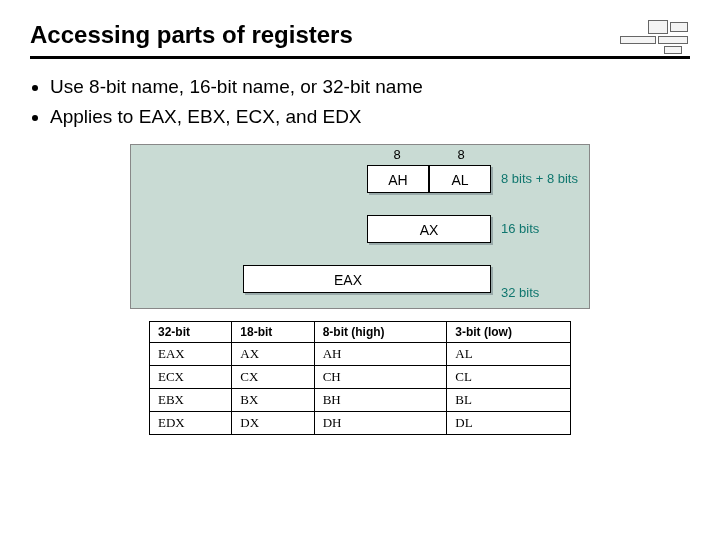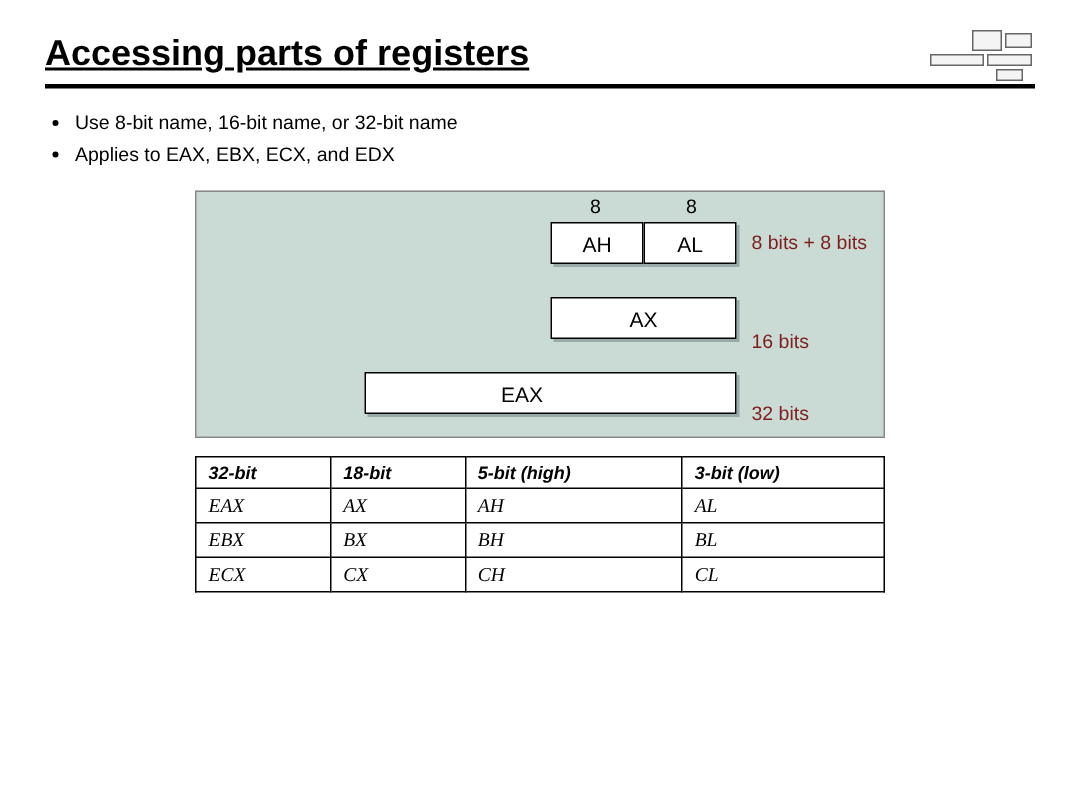--- a/index.html
+++ b/index.html
@@ -12,23 +12,22 @@
     background: #fff;
     color: #000;
   }
   .slide {
     padding: 20px 30px;
     position: relative;
     height: 100%;
   }
   .header-row {
     display: flex;
-    align-items: flex-end;
+    align-items: center;
     justify-content: space-between;
-    text-decoration: underline;
   }
   .title {
     font-size: 24px;
     font-weight: bold;
     margin: 0 0 6px 0;
   }
   .decor {
     width: 70px;
     height: 36px;
     position: relative;
@@ -40,21 +39,21 @@
   }
   .rule {
     border: 0;
     border-top: 3px solid #000;
     margin: 0 0 14px 0;
   }
   ul.bullets {
     margin: 0 0 14px 20px;
     padding: 0;
     list-style: disc;
-    font-size: 13px;
+    font-size: 19px;
     line-height: 1.45;
   }
   ul.bullets li { margin-bottom: 2px; }
 
   .diagram {
     width: 460px;
     margin: 0 auto 12px auto;
     position: relative;
     height: 165px;
     background: #c9dbd4;
@@ -74,30 +73,29 @@
     position: absolute;
     font-family: Arial, sans-serif;
     font-size: 13px;
     text-align: center;
     color: #000;
   }
   .diagram .sidelabel {
     position: absolute;
     font-family: Arial, sans-serif;
     font-size: 13px;
-    color: #7f1d1d;
+    color: #0f766e;
   }
 
   .reg-table {
-    width: 460px;
+    width: 422px;
     margin: 0 auto;
     border-collapse: collapse;
     font-family: "Times New Roman", serif;
     font-size: 13px;
-    font-style: italic;
   }
   .reg-table th, .reg-table td {
     border: 1px solid #000;
     padding: 3px 8px;
     text-align: left;
     font-weight: normal;
   }
   .reg-table th {
     font-family: Arial, sans-serif;
     font-weight: bold;
@@ -130,50 +128,56 @@
   <div class="diagram">
 
     <div class="bitlabel" style="left:236px;top:2px;width:60px;">8</div>
     <div class="bitlabel" style="left:300px;top:2px;width:60px;">8</div>
 
     <div class="halfbox" style="left:236px;top:20px;width:62px;height:28px;">AH</div>
     <div class="halfbox" style="left:298px;top:20px;width:62px;height:28px;">AL</div>
     <div class="sidelabel" style="left:370px;top:26px;">8 bits + 8 bits</div>
 
     <div class="halfbox" style="left:236px;top:70px;width:124px;height:28px;">AX</div>
-    <div class="sidelabel" style="left:370px;top:92px;">16 bits</div>
+    <div class="sidelabel" style="left:370px;top:76px;">16 bits</div>
 
     <div class="halfbox" style="left:112px;top:120px;width:248px;height:28px;text-align:left;padding-left:90px;">EAX</div>
     <div class="sidelabel" style="left:370px;top:140px;">32 bits</div>
   </div>
 
   <table class="reg-table">
     <thead>
       <tr>
         <th>32-bit</th>
         <th>18-bit</th>
-        <th>5-bit (high)</th>
+        <th>8-bit (high)</th>
         <th>3-bit (low)</th>
       </tr>
     </thead>
     <tbody>
       <tr>
         <td>EAX</td>
         <td>AX</td>
         <td>AH</td>
         <td>AL</td>
       </tr>
       <tr>
+        <td>ECX</td>
+        <td>CX</td>
+        <td>CH</td>
+        <td>CL</td>
+      </tr>
+      <tr>
         <td>EBX</td>
         <td>BX</td>
         <td>BH</td>
         <td>BL</td>
       </tr>
       <tr>
-        <td>ECX</td>
-        <td>CX</td>
-        <td>CH</td>
-        <td>CL</td>
+        <td>EDX</td>
+        <td>DX</td>
+        <td>DH</td>
+        <td>DL</td>
       </tr>
     </tbody>
   </table>
 
 </div>
 
 </body></html>

